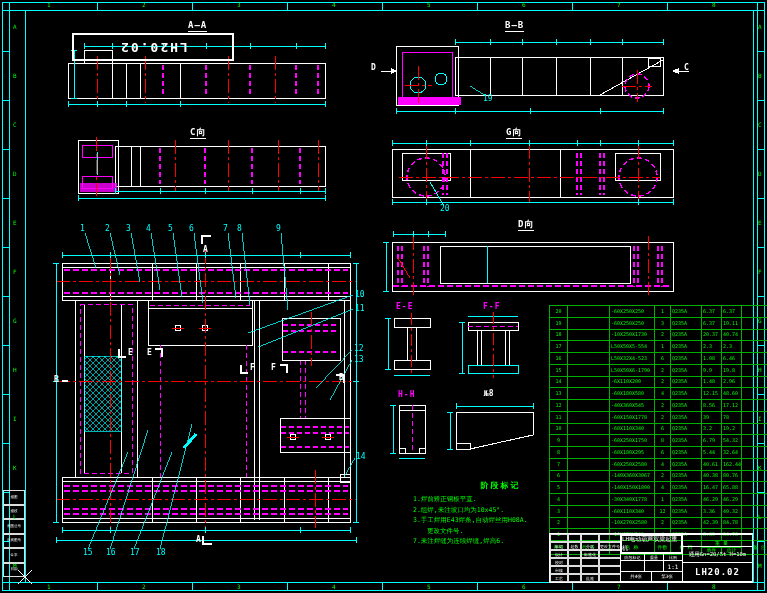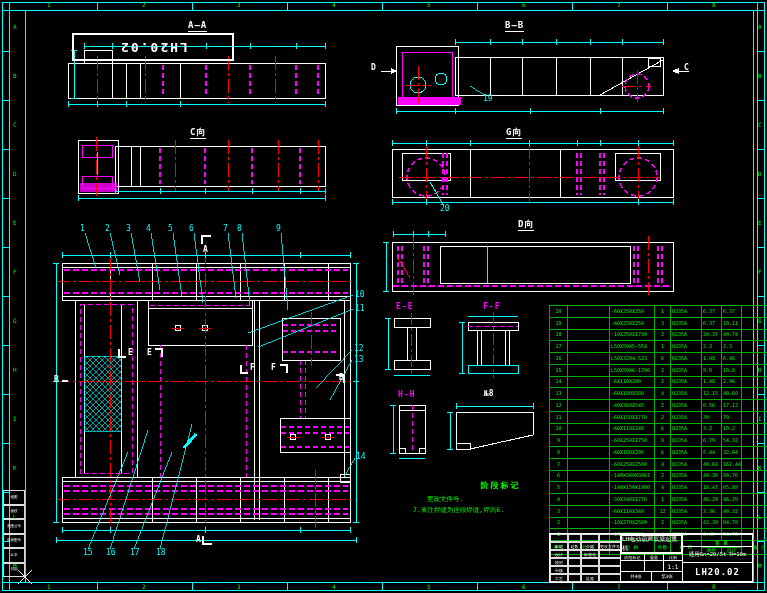--- a/index.html
+++ b/index.html
@@ -377,20 +377,23 @@
 <div class="abs secletter" style="left:128px;top:349px">E</div>
 <div class="abs secletter" style="left:147px;top:349px">E</div>
 <div class="abs secletter" style="left:250px;top:364px">F</div>
 <div class="abs secletter" style="left:271px;top:364px">F</div>
 <div class="abs secletter" style="left:54px;top:376px">B</div>
 <div class="abs secletter" style="left:339px;top:374px">B</div>
 
 <div id="tech">
   <div class="t">阶段标记</div>
   <div id="tech-items">
+        <div class="i">1.焊前矫正钢板平直.</div>
+        <div class="i">2.组焊,未注坡口均为10x45°.</div>
+        <div class="i">3.手工焊用E43焊条,自动焊丝用H08A.</div>
         <div class="i cont">更改文件号.</div>
         <div class="i">7.未注焊缝为连续焊缝,焊高6.</div>
       </div>
 </div>
 
 <table id="bom">
   <tbody id="bom-body">
         <tr>
           <td style="width: 15px; text-align: center;">20</td>
           <td style="width: 39px;"></td>

